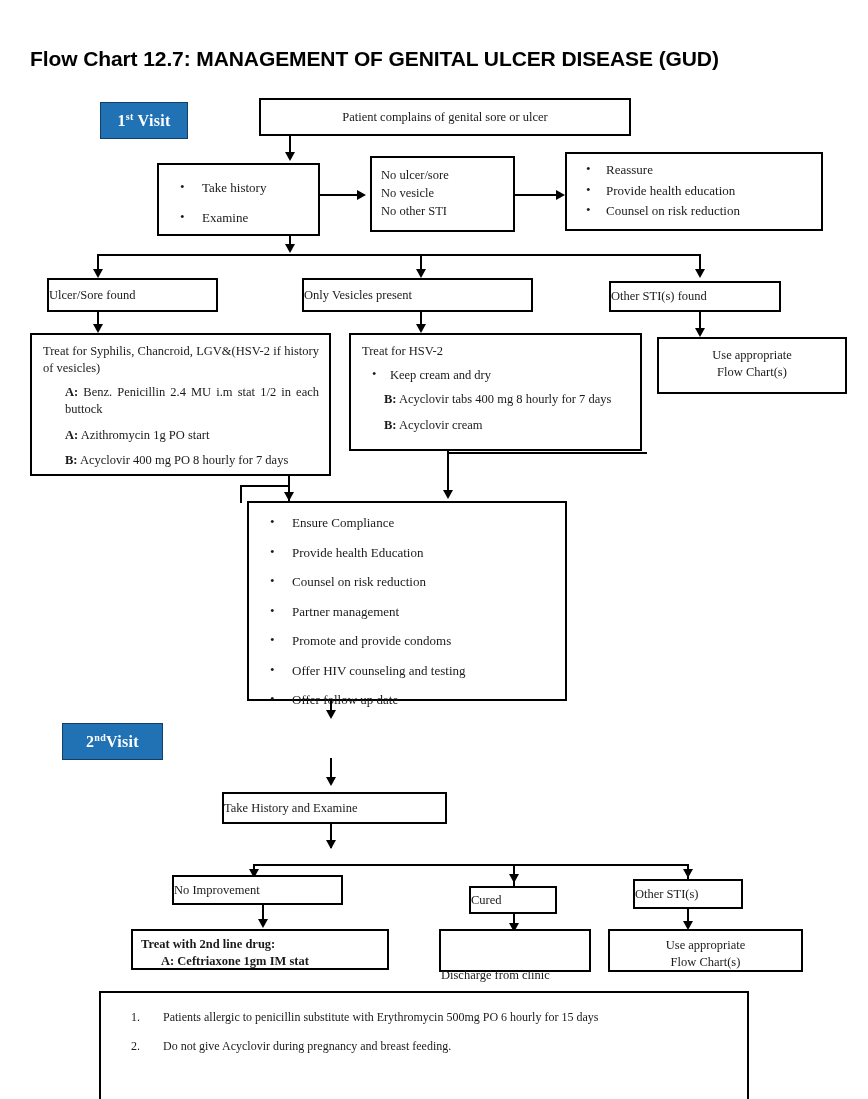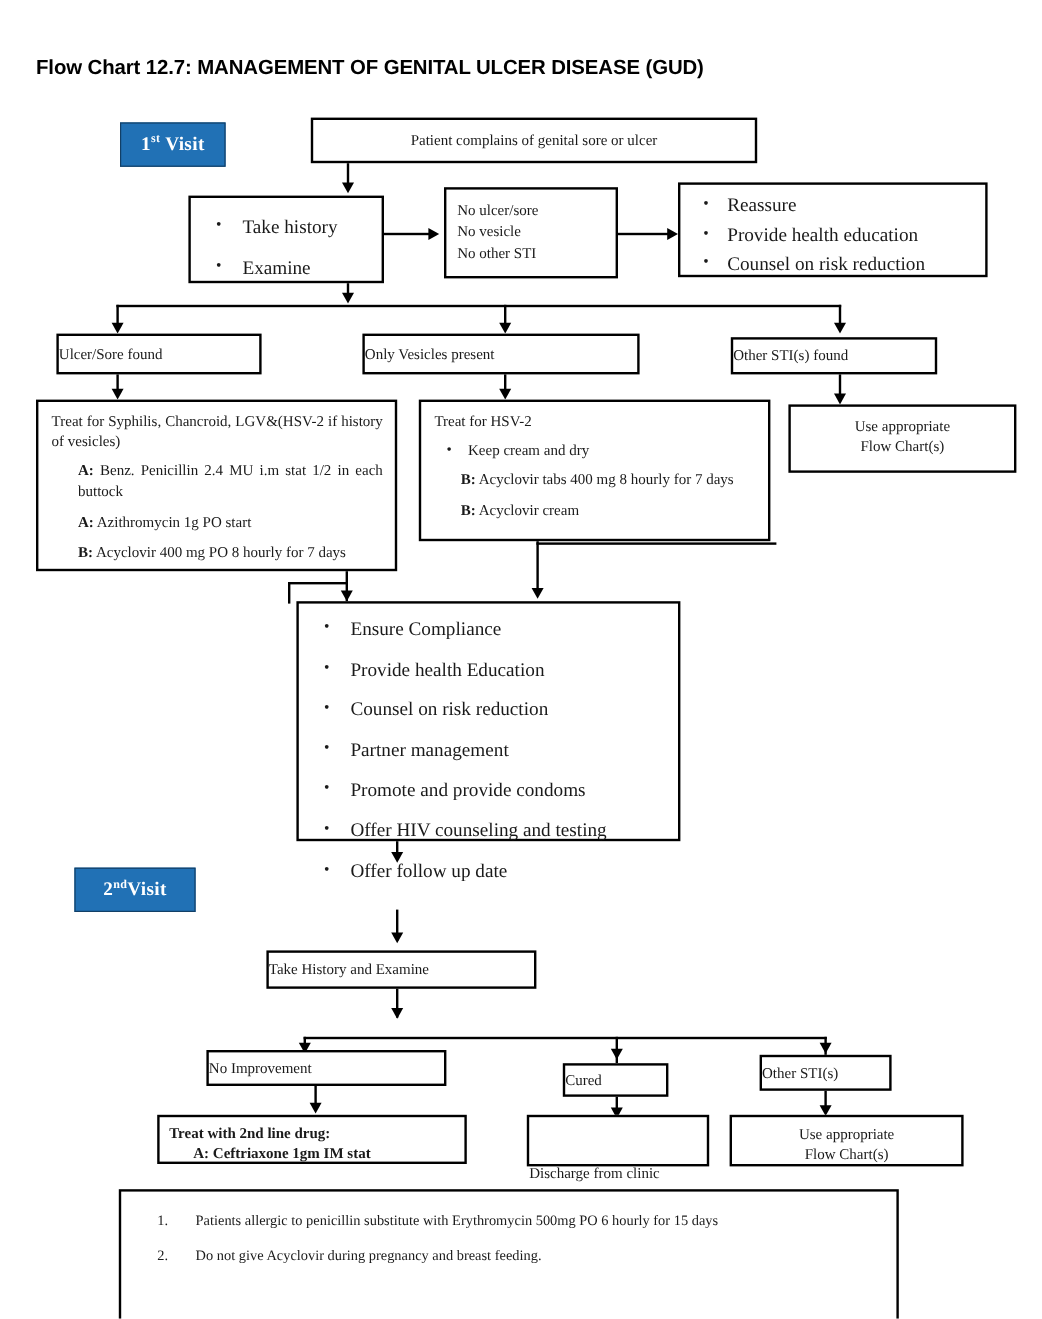--- a/index.html
+++ b/index.html
@@ -18,21 +18,21 @@
     height: 1099px;
     overflow: hidden;
     background: #ffffff;
   }
   .title {
     position: absolute;
     left: 30px;
     top: 47px;
     font-family: "Liberation Sans", "DejaVu Sans", sans-serif;
     font-weight: bold;
-    font-size: 17px;
+    font-size: 21px;
     letter-spacing: -0.1px;
     white-space: nowrap;
     color: #000;
   }
   
   .box {
     position: absolute;
     box-sizing: border-box;
     border: 2px solid #000;
     background: #fff;
@@ -82,21 +82,21 @@
   
   ul.bl {
     margin: 0;
     padding: 0;
     list-style: none;
   }
   ul.bl li {
     position: relative;
     padding-left: 34px;
     margin: 0 0 12px 0;
-    font-size: 16px;
+    font-size: 13px;
   }
   ul.bl li:last-child { margin-bottom: 0; }
   ul.bl li::before {
     content: "\2022";
     position: absolute;
     left: 12px;
     top: -1px;
     font-size: 13px;
   }
   ul.bl.tight li { margin-bottom: 3px; }
@@ -317,21 +317,21 @@
   <div class="vline" style="left:330px; top:824px; height:24px;"></div>
   <div class="arrow-down" style="left:326px; top:840px;"></div>
   <div class="hline" style="left:253px; top:864px; width:436px;"></div>
   <div class="vline" style="left:253px; top:864px; height:18px;"></div>
   <div class="arrow-down" style="left:249px; top:869px;"></div>
   <div class="vline" style="left:513px; top:864px; height:22px;"></div>
   <div class="arrow-down" style="left:509px; top:874px;"></div>
   <div class="vline" style="left:687px; top:864px; height:18px;"></div>
   <div class="arrow-down" style="left:683px; top:869px;"></div>
 
-  <div class="box" style="left:172px; top:875px; width:200px; height:30px;">
+  <div class="box" style="left:172px; top:875px; width:171px; height:30px;">
     <div class="vcenter-left">
         <span>No Improvement</span>
       </div>
   </div>
   <div class="box" style="left:469px; top:886px; width:88px; height:28px;">
     <div class="vcenter-left">
         <span>Cured</span>
       </div>
   </div>
   <div class="box" style="left:633px; top:879px; width:110px; height:30px;">
@@ -347,21 +347,21 @@
   <div class="vline" style="left:687px; top:909px; height:17px;"></div>
   <div class="arrow-down" style="left:683px; top:921px;"></div>
 
   <div class="box" style="left:131px; top:929px; width:258px; height:41px;">
     <div style="padding:5px 0 0 8px;font-weight:bold;">
       <div>Treat with 2nd line drug:</div>
       <div style="padding-left:20px;"><b>A:</b><span> Ceftriaxone 1gm IM stat</span></div>
     </div>
   </div>
   <div class="box" style="left:439px; top:929px; width:152px; height:43px;">
-    <div class="center" style="justify-content:flex-start; padding-top:28px;">
+    <div class="center" style="justify-content:flex-start; padding-top:14px;align-items:flex-end;">
       <span>Discharge from clinic</span>
     </div>
   </div>
   <div class="box" style="left:608px; top:929px; width:195px; height:43px;">
     <div class="center" style="flex-direction:column; justify-content:flex-start; padding-top:6px;">
       <div>Use appropriate</div>
       <div>Flow Chart(s)</div>
     </div>
   </div>
 

